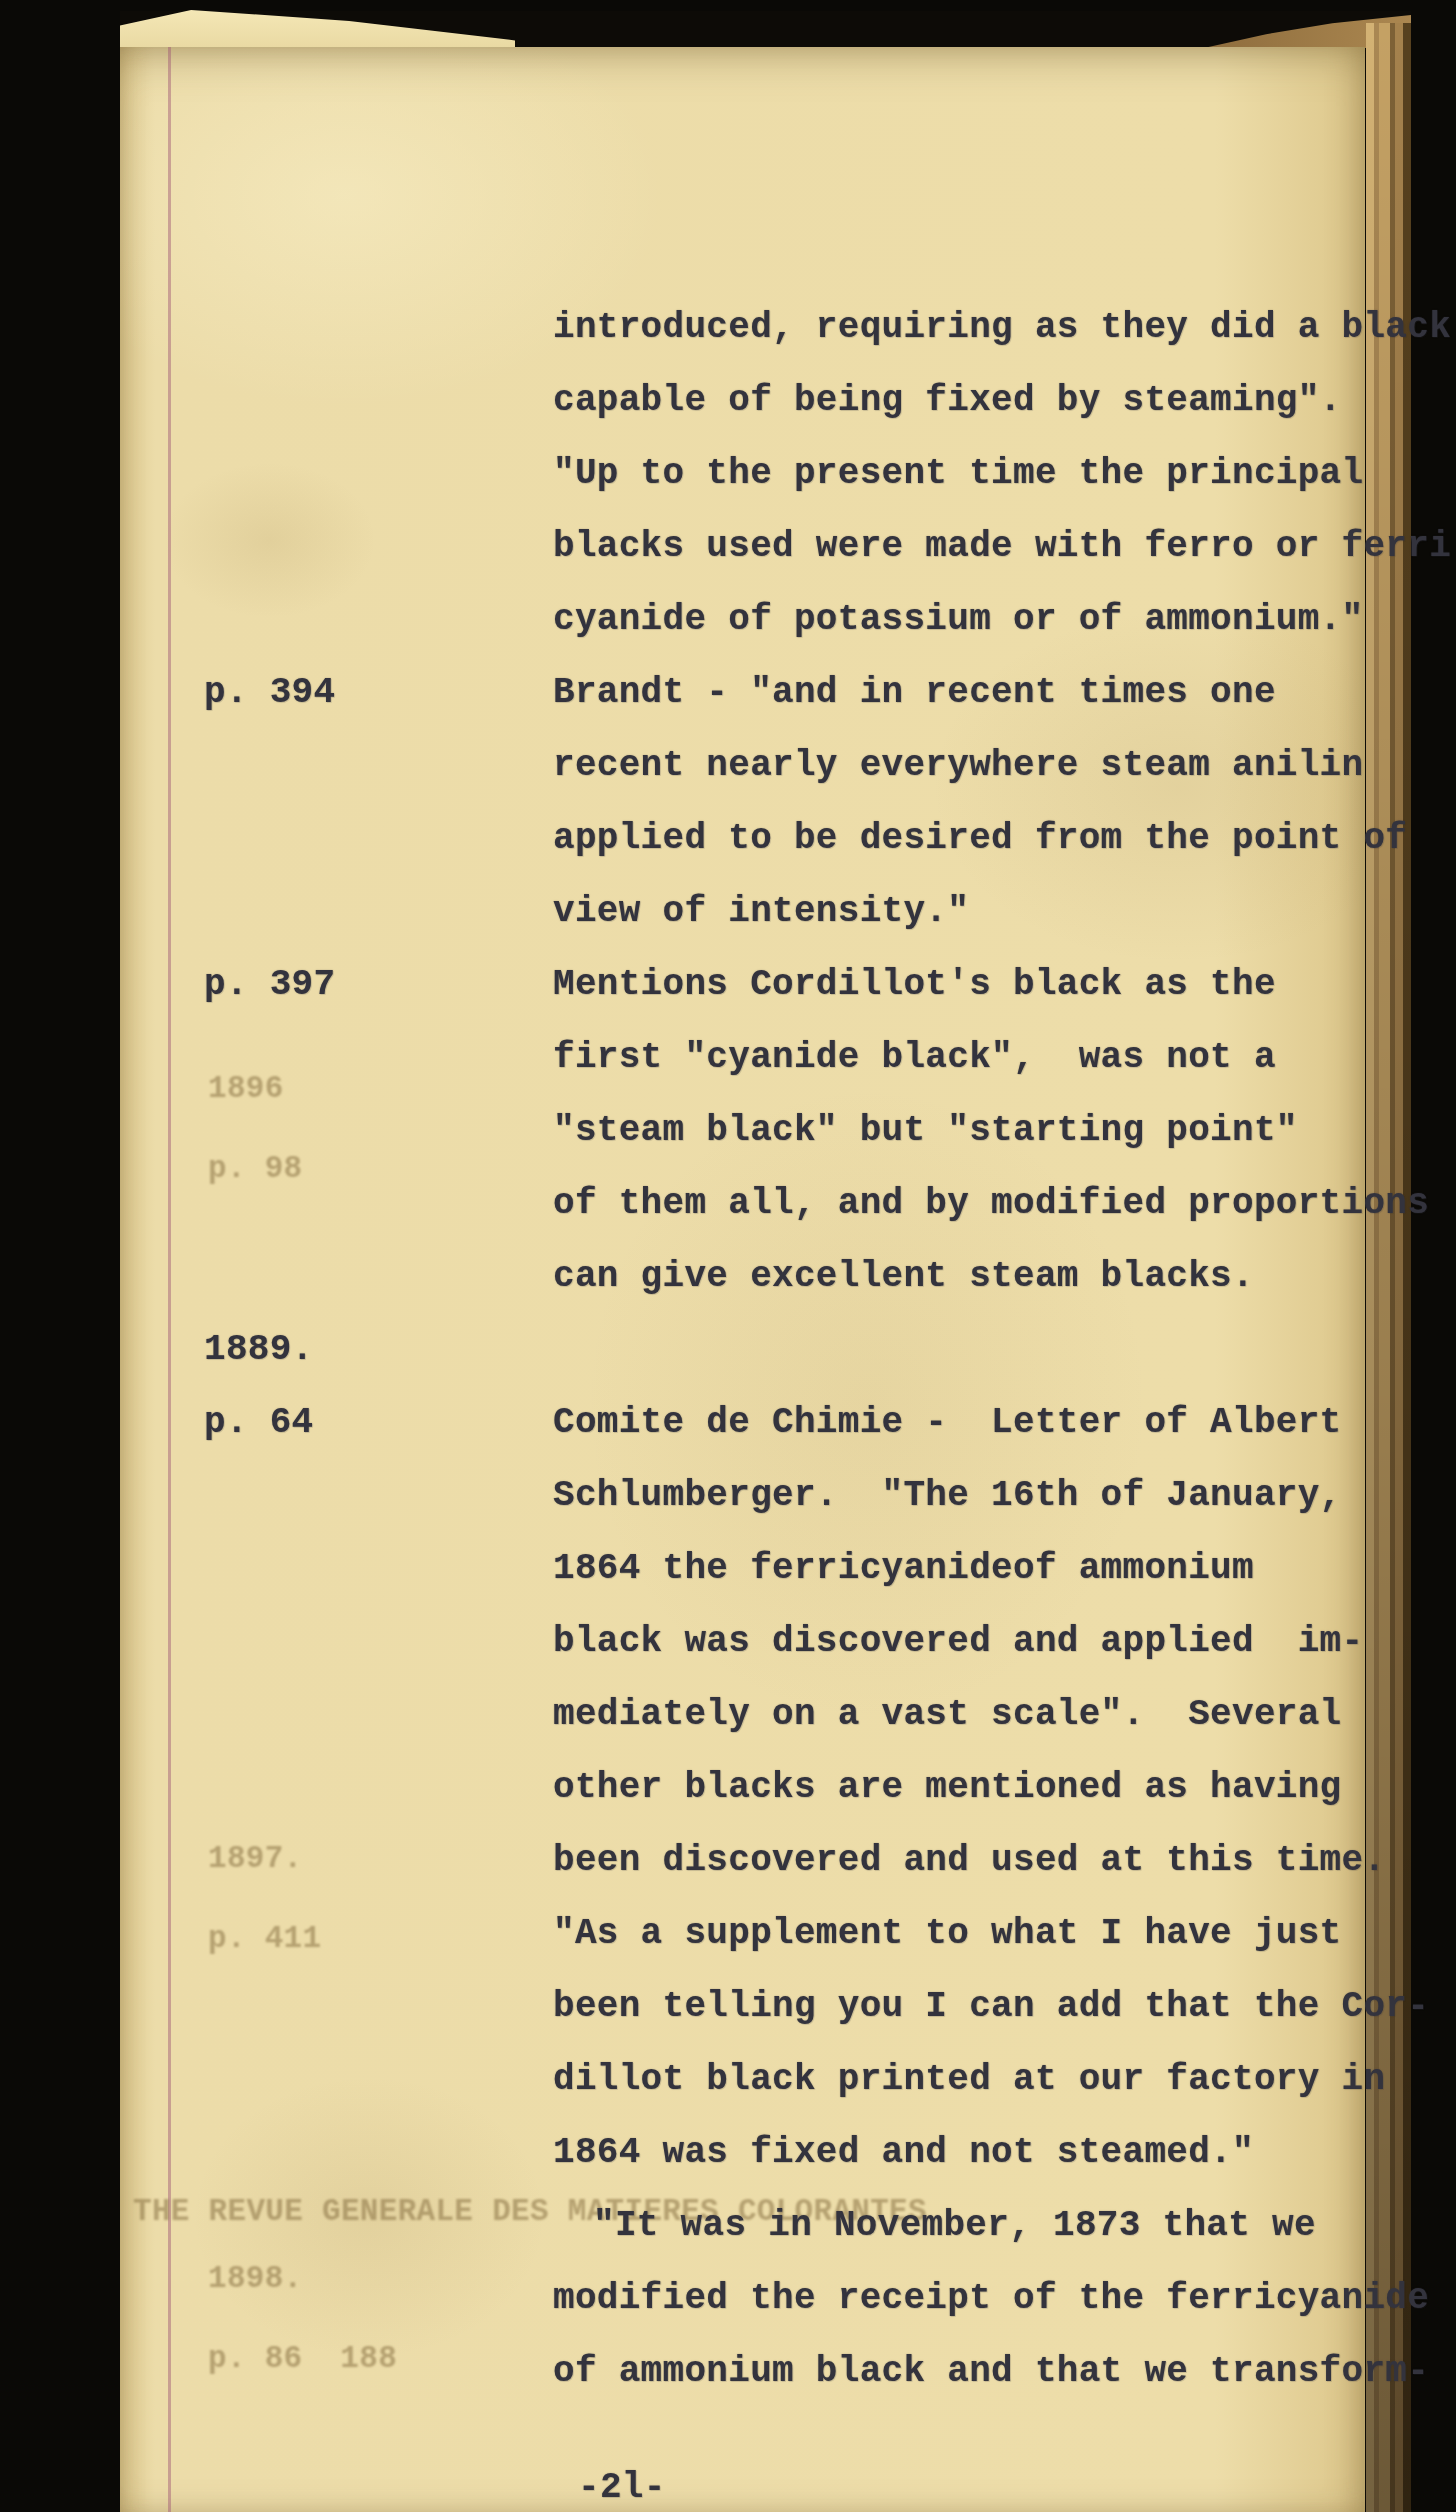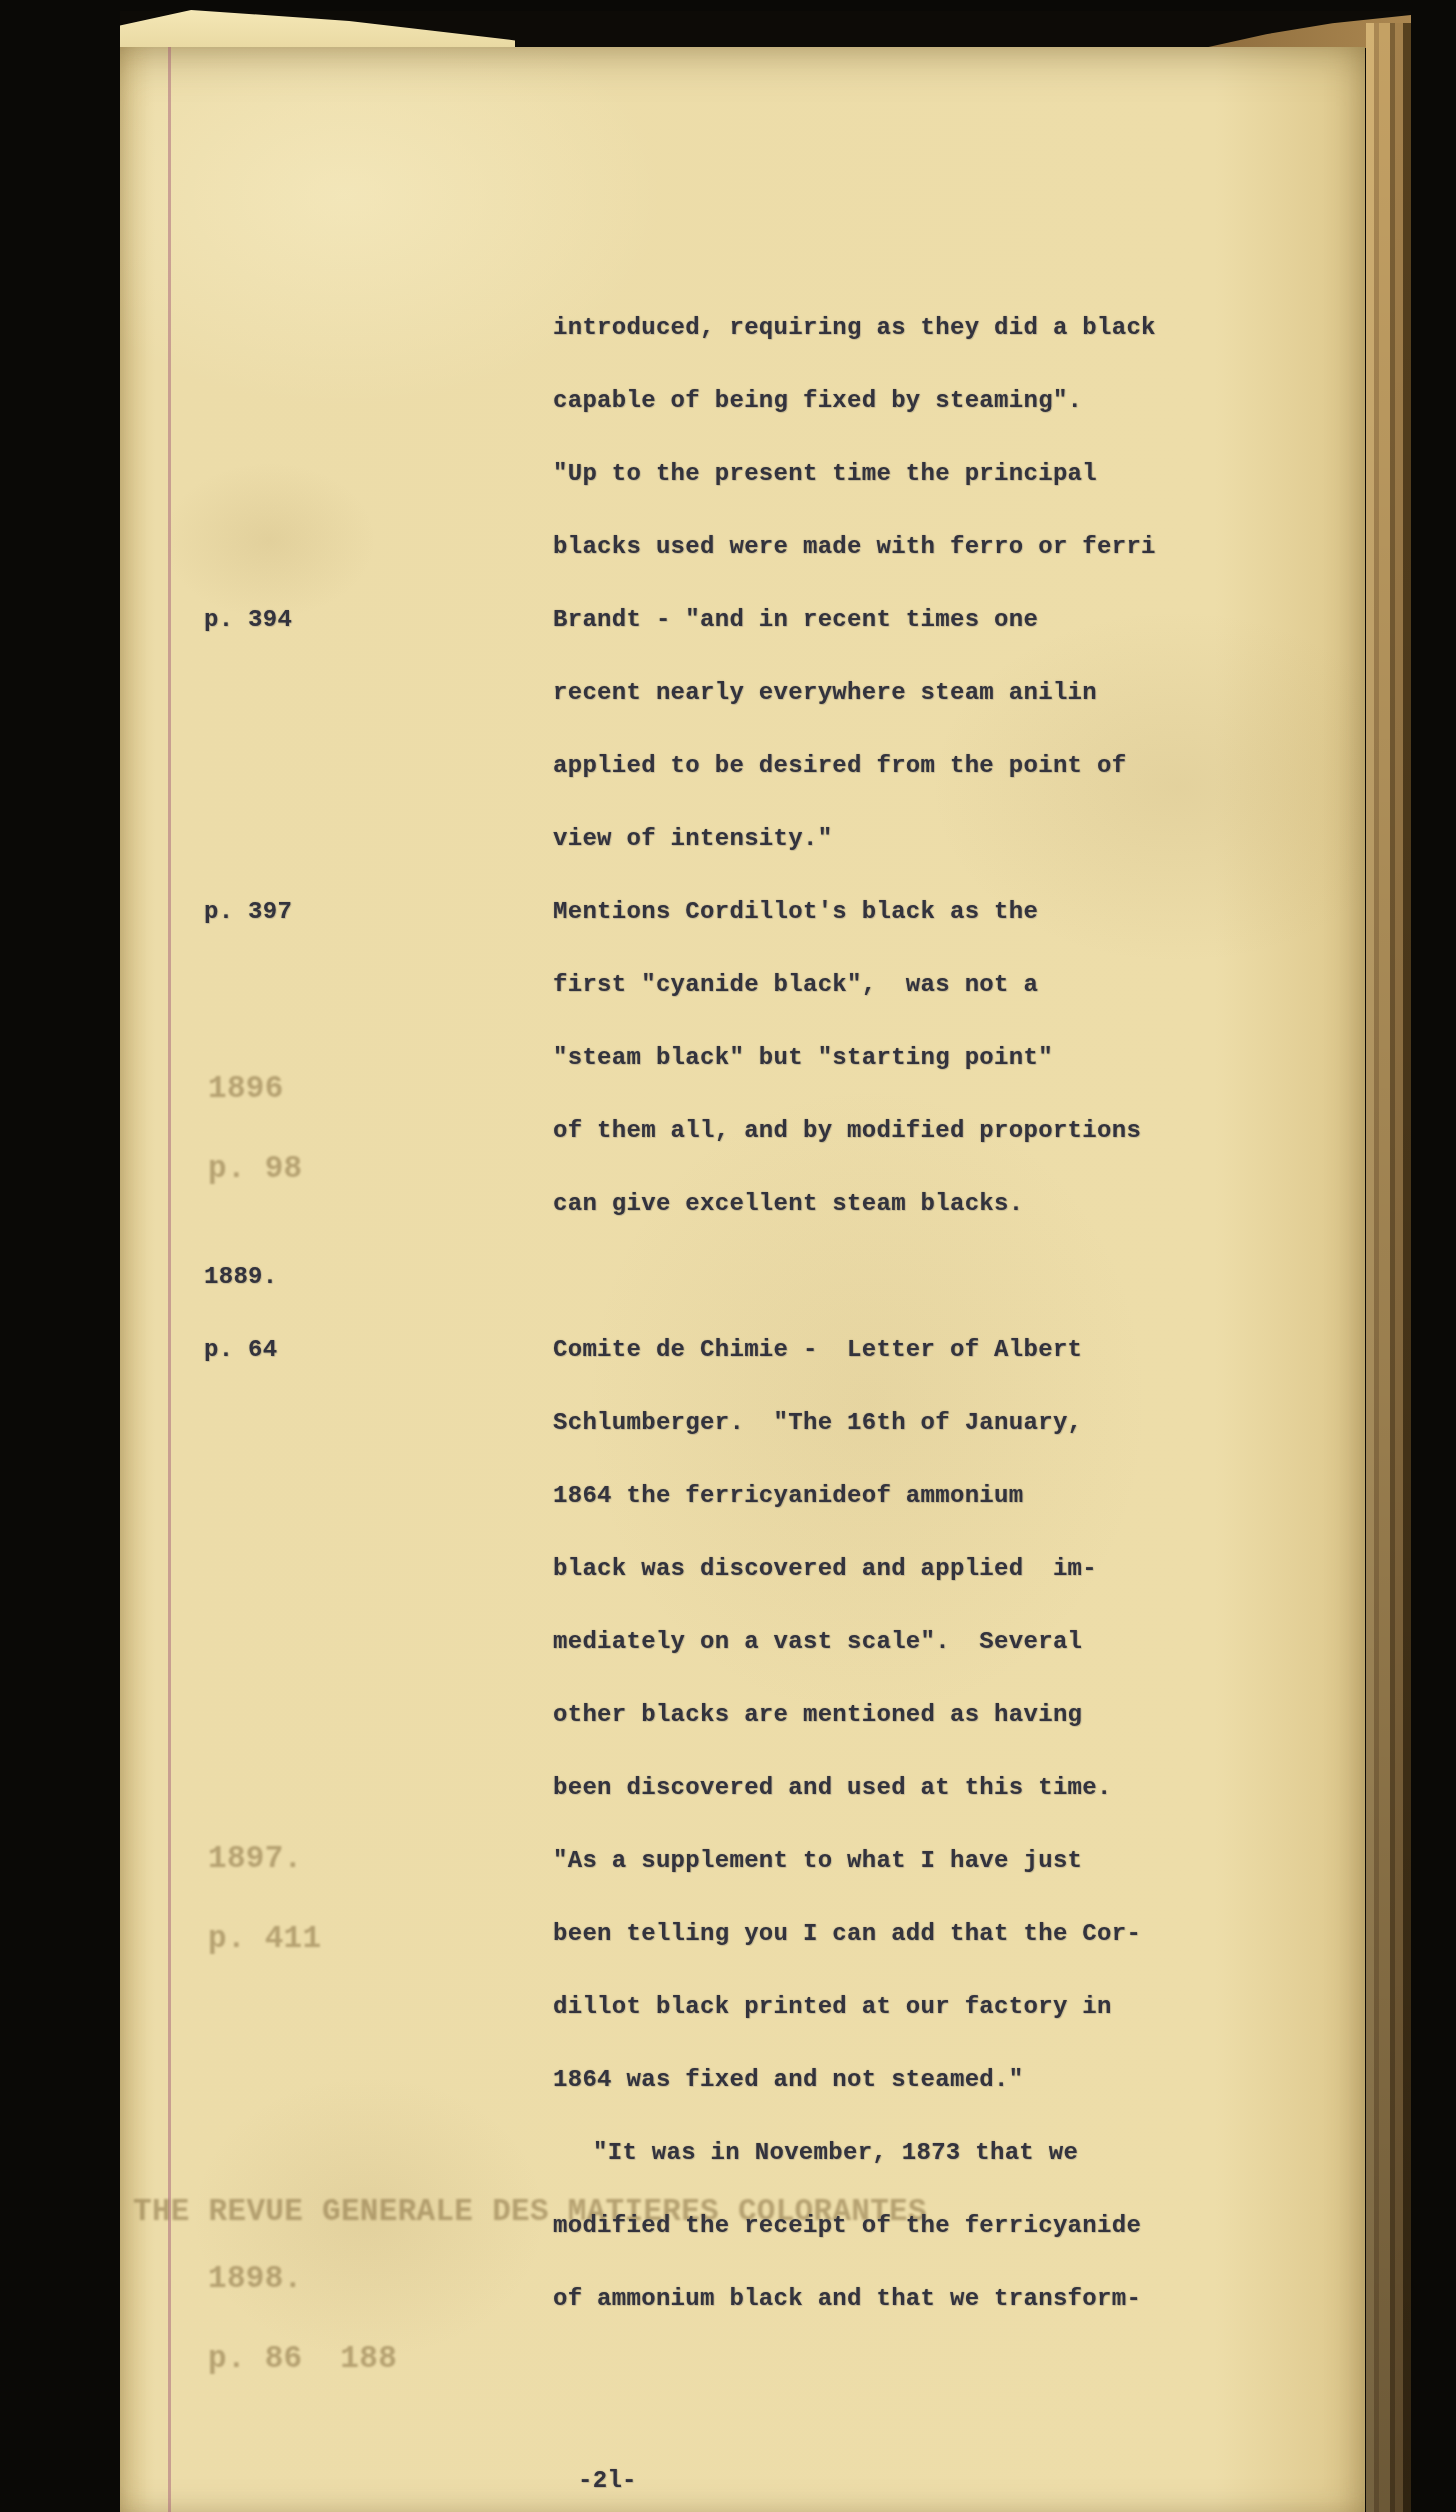--- a/index.html
+++ b/index.html
@@ -57,21 +57,21 @@
   .black-top   { position:absolute; left:0; top:0; width:1457px; height:11px; background:#0a0906; }
 
   
   .rule-line {
     position:absolute; left:168px; top:47px; width:2.5px; height:2466px;
     background:rgba(158,84,116,0.45);
   }
 
   
   .ink {
-    font-size:24px; font-weight:700; color:#33333d;
+    font-size:36px; font-weight:700; color:#33333d;
     text-shadow:0 0 1.5px rgba(51,51,61,0.40), 1px 0.5px 0 rgba(51,51,61,0.12);
     letter-spacing:0.3px;
   }
 
   .text-layer { position:absolute; left:0; top:291px; width:1457px; }
   .row { position:relative; height:73px; line-height:73px; }
   .row .margin { position:absolute; left:204px; white-space:pre; }
   .row .body   { position:absolute; left:553px; white-space:pre; }
   .row .body.indent { left:593px; }
 
@@ -115,20 +115,23 @@
     <div class="row">
       <span class="body ink">capable of being fixed by steaming".</span>
     </div>
     <div class="row">
       <span class="body ink">"Up to the present time the principal</span>
     </div>
     <div class="row">
       <span class="body ink">blacks used were made with ferro or ferri</span>
     </div>
     <div class="row">
+      <span class="body ink">cyanide of potassium or of ammonium."</span>
+    </div>
+    <div class="row">
       <span class="margin ink">p. 394</span>
       <span class="body ink">Brandt - "and in recent times one</span>
     </div>
     <div class="row">
       <span class="body ink">recent nearly everywhere steam anilin</span>
     </div>
     <div class="row">
       <span class="body ink">applied to be desired from the point of</span>
     </div>
     <div class="row">

